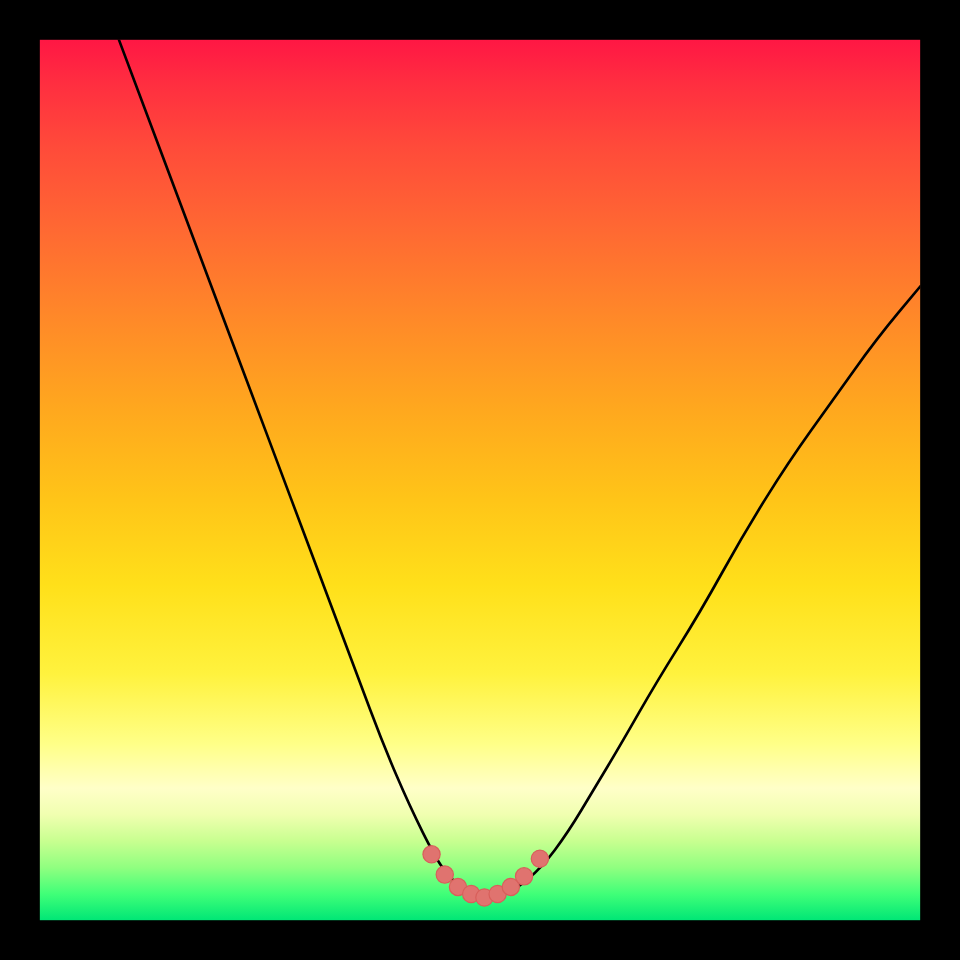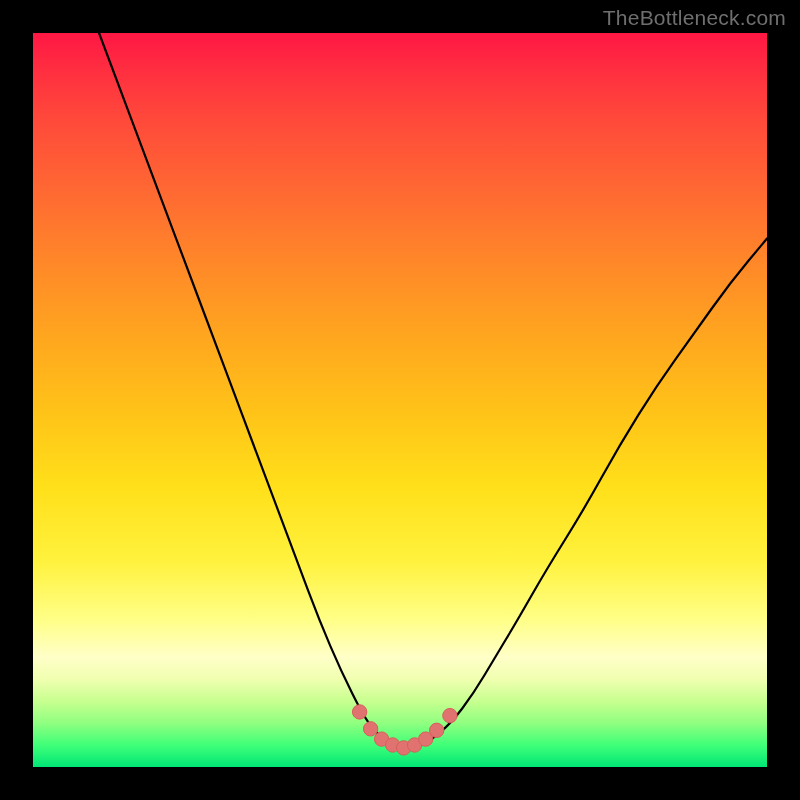--- a/index.html
+++ b/index.html
@@ -63,21 +63,20 @@
     font-size: 21px;
     color: #6f6f6f;
     letter-spacing: 0.2px;
     font-weight: 400;
   }
 </style>
 </head>
 <body>
 
 <div class="frame">
-  <div class="watermark">TheBottleneck.com</div>
 
   <div class="plot-area">
     <div class="gradient-bg"></div>
     <svg class="curve" viewBox="0 0 734 734" preserveAspectRatio="none">
       <path id="curve-path" fill="none" d="M 66.06 0.00 Q 88.08 58.72 99.09 88.08 Q 110.10 117.44 121.11 146.80 Q 132.12 176.16 143.13 205.52 Q 154.14 234.88 165.15 264.24 Q 176.16 293.60 187.17 322.96 Q 198.18 352.32 209.19 381.68 Q 220.20 411.04 231.21 440.40 Q 242.22 469.76 253.23 499.12 Q 264.24 528.48 275.25 557.84 Q 286.26 587.20 297.27 612.89 Q 308.28 638.58 319.29 660.60 Q 330.30 682.62 335.81 689.96 Q 341.31 697.30 346.81 702.80 Q 352.32 708.31 357.82 710.88 Q 363.33 713.45 368.84 714.55 Q 374.34 715.65 379.85 714.55 Q 385.35 713.45 390.86 710.88 Q 396.36 708.31 407.37 699.13 Q 418.38 689.96 429.39 675.28 Q 440.40 660.60 451.41 642.25 Q 462.42 623.90 473.43 605.55 Q 484.44 587.20 499.12 561.51 Q 513.80 535.82 532.15 506.46 Q 550.50 477.10 568.85 444.07 Q 587.20 411.04 605.55 381.68 Q 623.90 352.32 642.25 326.63 Q 660.60 300.94 678.95 275.25 Q 697.30 249.56 715.65 227.54 T 734.00 205.52" stroke="#000000" stroke-width="2.2" stroke-linecap="round" stroke-linejoin="round"></path>
       <g id="marker-group">
           <circle cx="326.63" cy="678.95" r="7.2" fill="#e0736f" stroke="#d85f5b" stroke-width="1"></circle>
           <circle cx="337.64" cy="695.83" r="7.2" fill="#e0736f" stroke="#d85f5b" stroke-width="1"></circle>
           <circle cx="348.65" cy="706.11" r="7.2" fill="#e0736f" stroke="#d85f5b" stroke-width="1"></circle>
           <circle cx="359.66" cy="711.98" r="7.2" fill="#e0736f" stroke="#d85f5b" stroke-width="1"></circle>

